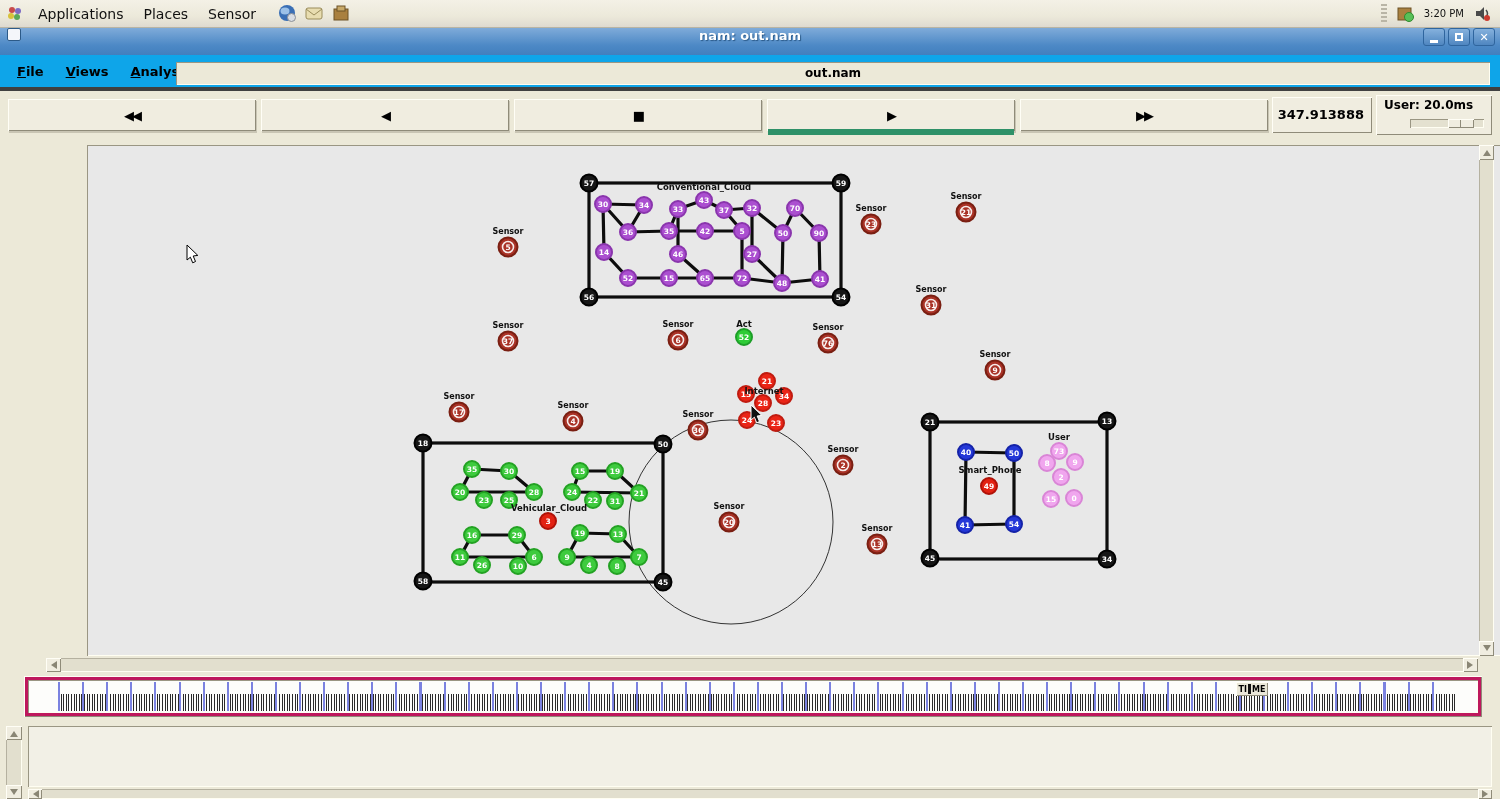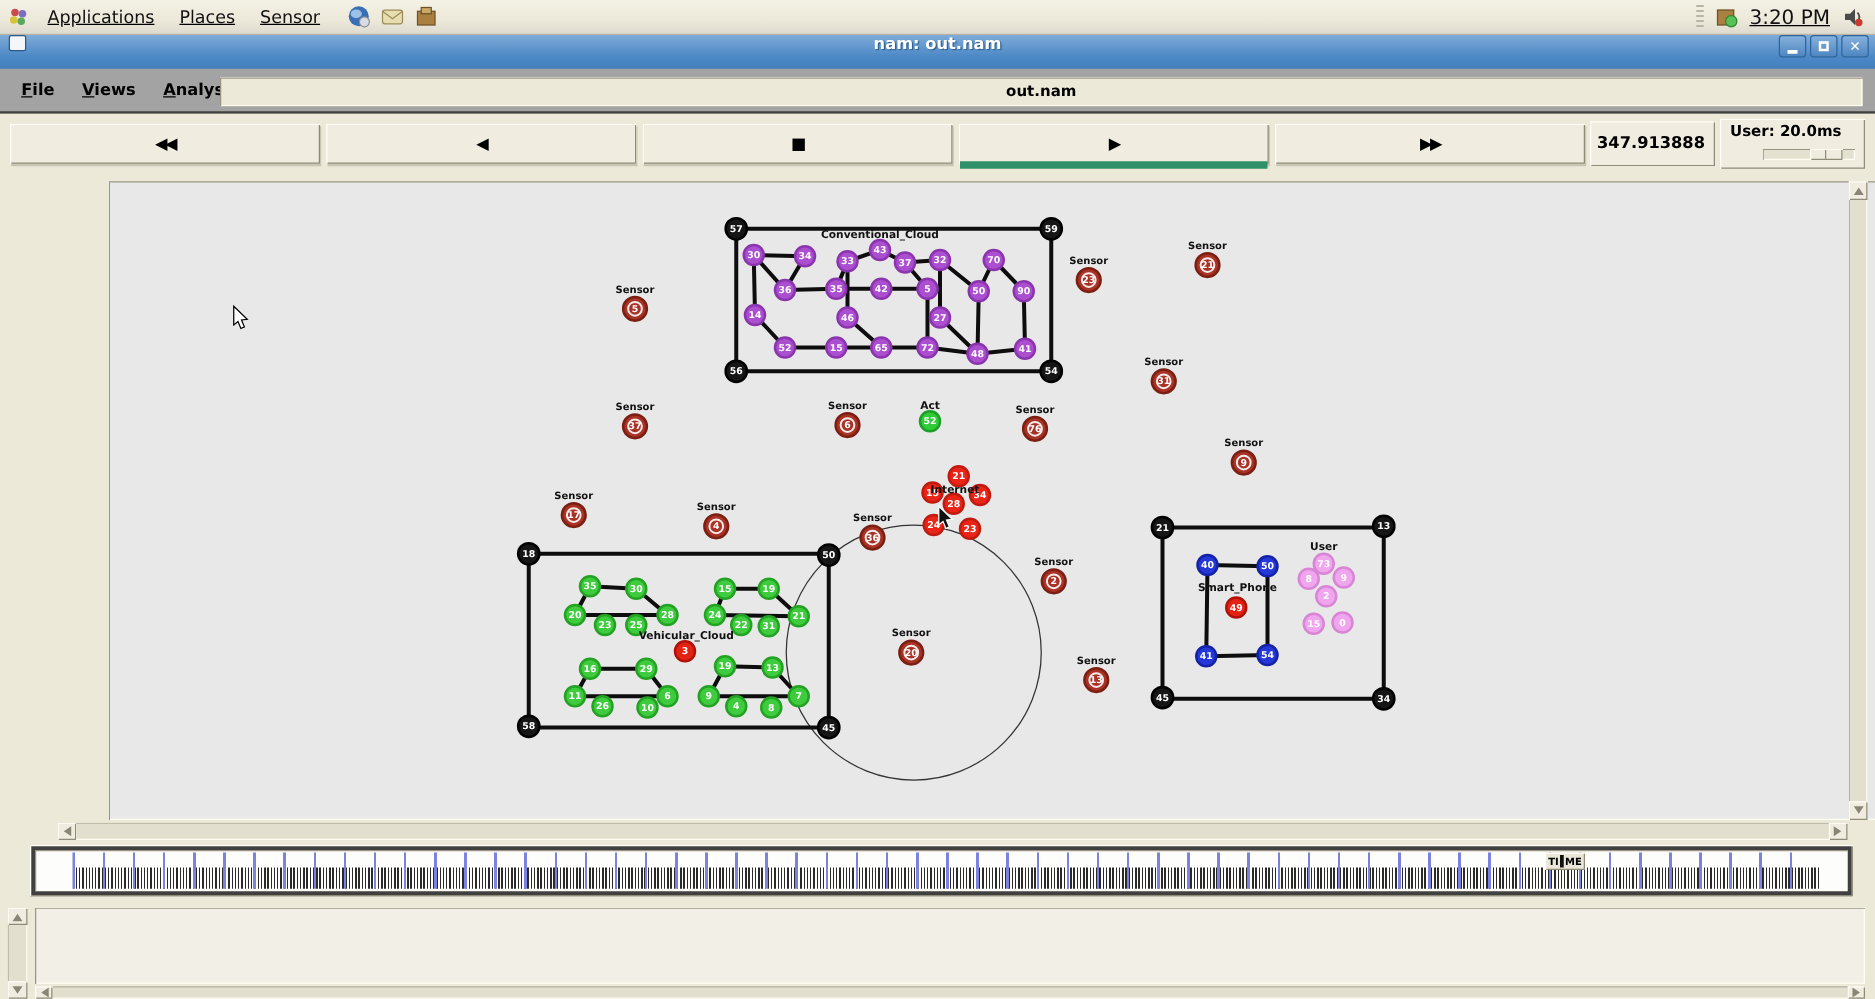--- a/index.html
+++ b/index.html
@@ -3,48 +3,48 @@
 <meta charset="utf-8">
 <style>
   * { margin:0; padding:0; box-sizing:border-box; }
   html,body { width:1500px; height:799px; overflow:hidden; background:#ece9d8;
               font-family:"DejaVu Sans","Liberation Sans",sans-serif; }
   #root { position:absolute; width:1500px; height:799px; background:#ece9d8; }
 
   
   #desktop-panel { position:absolute; left:0; top:0; width:1500px; height:28px;
     background:linear-gradient(180deg,#f4f1e6 0%,#ece9da 60%,#dedad0 100%);
-    border-bottom:1px solid #b8b4a4; display:flex; align-items:center;text-decoration:underline; }
+    border-bottom:1px solid #b8b4a4; display:flex; align-items:center; }
   .panel-left { display:flex; align-items:center; gap:4px; padding-left:6px; }
   .panel-menu { font-size:14px; color:#111; padding:4px 10px; cursor:default; }
   .panel-icons { display:flex; gap:8px; margin-left:8px; }
   .panel-right { margin-left:auto; display:flex; align-items:center; gap:9px; padding-right:8px; }
   .sep-handle { width:6px; height:20px;
     background:repeating-linear-gradient(180deg,#b9b5a6 0 2px,transparent 2px 4px); }
-  #clock { font-size:16px; color:#111; }
+  #clock { font-size:10px; color:#111; }
 
   
   #titlebar { position:absolute; left:0; top:28px; width:1500px; height:43px;
     background:linear-gradient(180deg,#7fabd9 0%,#4d89c6 40%,#3373b4 90%,#2c67a5 100%);
     display:flex; align-items:flex-start; }
   #win-menu-btn { width:14px; height:13px; margin-left:7px; background:#f4f6fa;
     border:1px solid #2c5a88; border-radius:2px; }
   #win-title { position:absolute; left:0; right:0; text-align:center; color:#fff;
     font-weight:bold; font-size:13px; text-shadow:1px 1px 1px #2a5a8a; }
   #win-controls { margin-left:auto; display:flex; gap:3px; padding-right:5px; }
   .win-btn { width:22px; height:18px; border-radius:3px;
     background:linear-gradient(180deg,#85b1dd,#4f86c0); border:1px solid #2f659e;
     color:#fff; font-size:11px; font-weight:bold; display:flex; align-items:center;
     justify-content:center; line-height:1; }
   .glyph-min { width:8px; height:3px; background:#fff; margin-top:8px; }
   .glyph-max { width:8px; height:8px; border:2px solid #fff; }
 
   
   #menubar { position:absolute; left:0; top:55px; width:1500px; height:36px;
-    background:#a3a3a3; border-bottom:2px solid #404040; display:flex; align-items:center; }
+    background:#0ea5e9; border-bottom:4px solid #404040; display:flex; align-items:center; }
   .menu-item { font-size:13px; font-weight:bold; color:#000; padding:4px 11px; }
   #file-display { position:absolute; left:176px; top:7px; width:1314px; height:23px;
     background:#ece9d8; box-shadow:inset 1px 1px 0 #9a9683, inset -1px -1px 0 #fffef2;
     text-align:center; font-size:12px; font-weight:bold; line-height:22px; color:#000; }
 
   
   #toolbar { position:absolute; left:0; top:91px; width:1500px; height:48px; background:#ece9d8; }
   #transport { position:absolute; left:8px; top:8px; width:1260px; height:32px; display:flex; gap:5px; }
   .t-btn { flex:1; position:relative; background:#f0ede0;
     box-shadow:inset 1px 1px 0 #fffef6, inset -1px -1px 0 #8f8b79, 1px 2px 0 #c9c5b4;
@@ -95,21 +95,21 @@
 
   #vscroll { left:1479px; top:6px; width:15px; height:511px; }
   #vscroll-up { left:1479px; top:6px; width:15px; height:15px; }
   #vscroll-dn { left:1479px; top:502px; width:15px; height:15px; }
   #hscroll { left:46px; top:519px; width:1432px; height:14px; }
   #hscroll-l { left:46px; top:519px; width:15px; height:14px; }
   #hscroll-r { left:1463px; top:519px; width:15px; height:14px; }
 
   
   #timeline { position:absolute; left:24px; top:676px; width:1458px; height:41px;
-    background:#404040; box-shadow:inset 1px 1px 0 #fffef6, inset -1px -1px 0 #8f8b79; }
+    background:#be185d; box-shadow:inset 1px 1px 0 #fffef6, inset -1px -1px 0 #8f8b79; }
   #tl-white { position:absolute; left:4px; top:4px; right:4px; bottom:4px; background:#fdfdfb;
     box-shadow:inset 1px 1px 0 #9a9683, inset -1px -1px 0 #fffef2; }
   #tl-barcode { position:absolute; left:30px; top:14px; width:1398px; height:17px;
     background:repeating-linear-gradient(90deg,#2a2a2a 0 1px,transparent 1px 2.6px); }
   #tl-majors { position:absolute; left:30px; top:2px; width:1392px; height:29px;
     background:repeating-linear-gradient(90deg,#7b82e0 0 2px,transparent 2px 24.1px); }
   #tl-label { position:absolute; left:1208px; top:2px; width:32px; height:14px;
     background:#eae7d8; box-shadow:inset 1px 1px 0 #fffef6, inset -1px -1px 0 #8f8b79;
     display:flex; align-items:center; justify-content:center; font-size:8px; font-weight:bold; }
   #tl-label .mark { display:inline-block; width:3px; height:10px; background:#111; margin:0 1px; }

